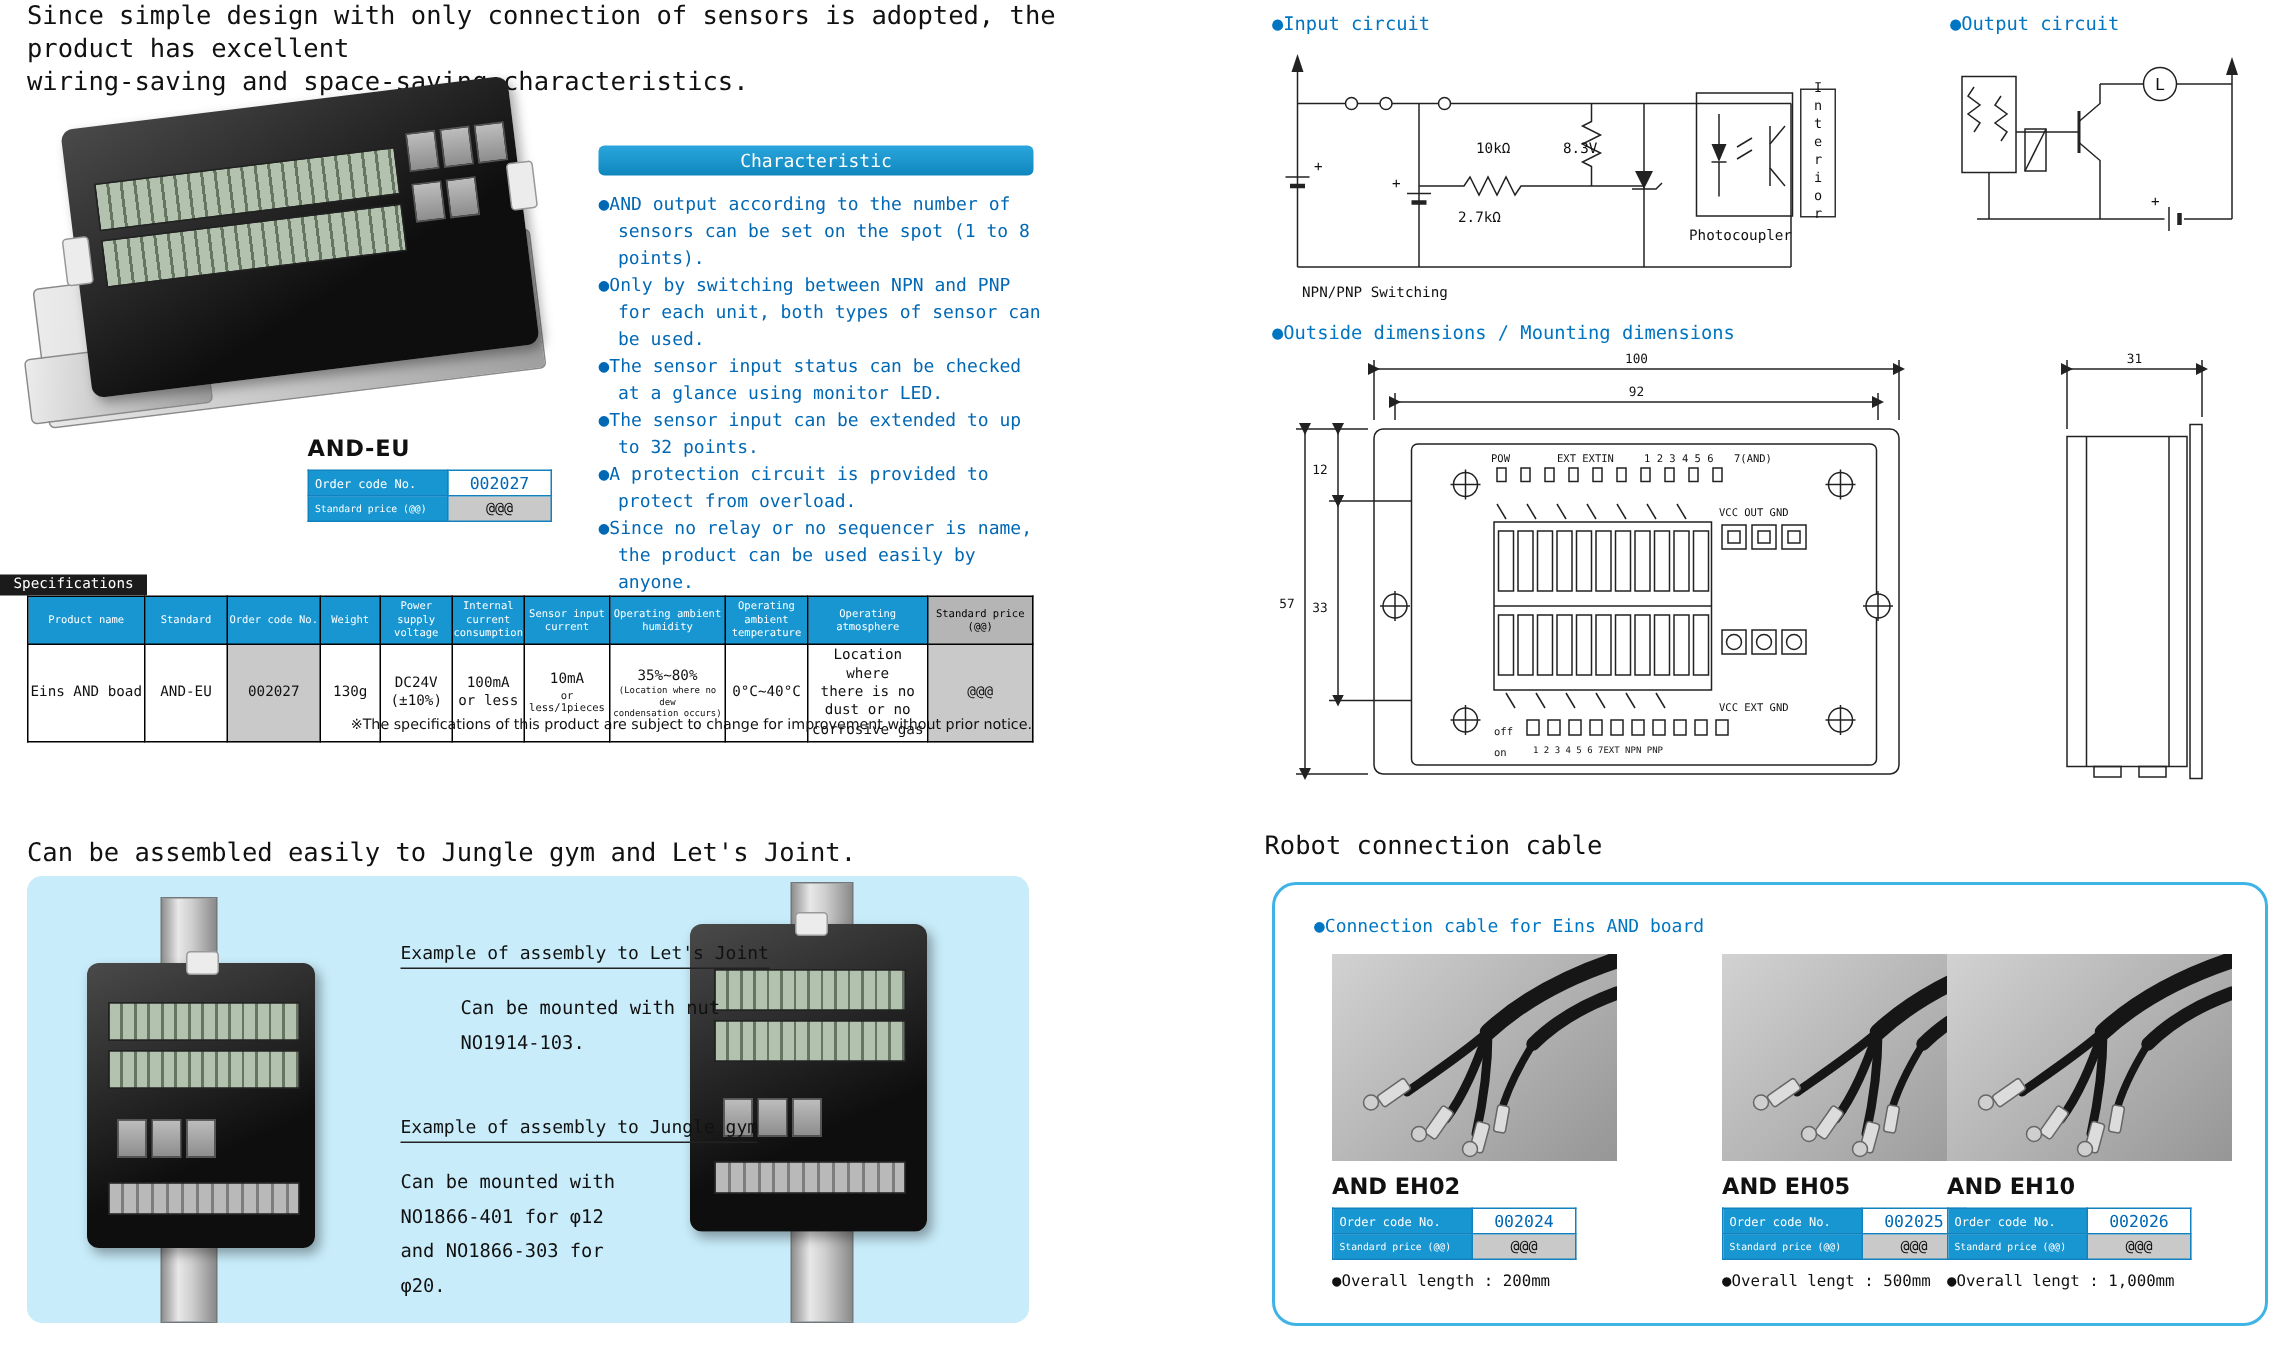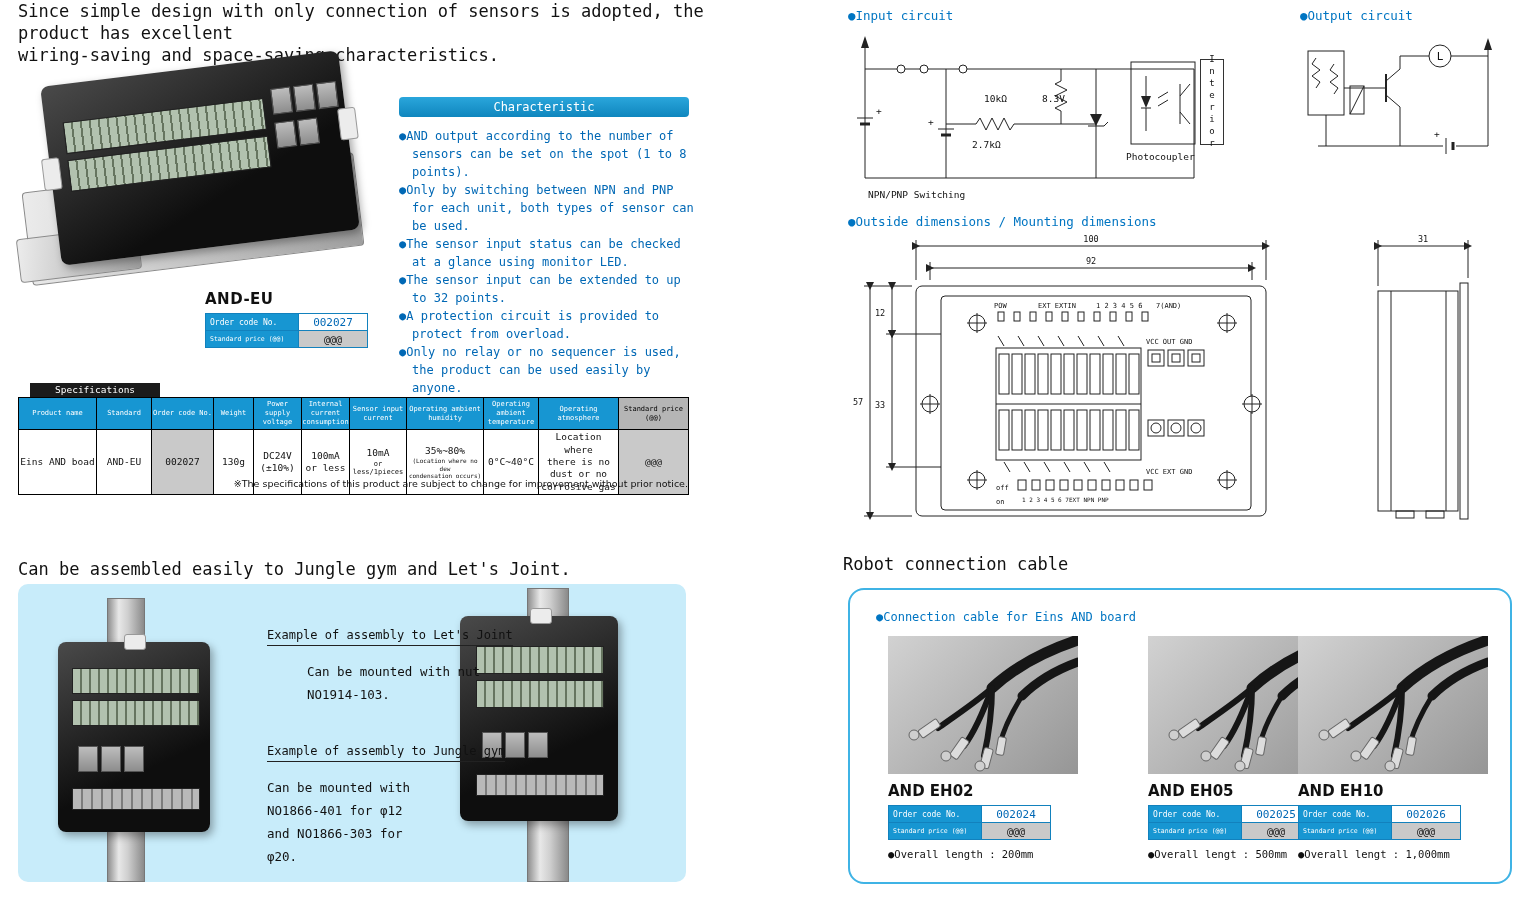--- a/index.html
+++ b/index.html
@@ -26,21 +26,21 @@
   .mini-label{background:#1796d2;color:#fff;font-size:8px;padding:1px 4px;width:84px;}
   .mini-label.tiny{font-size:6.5px;}
   .mini-value{width:66px;text-align:center;color:#0068b5;font-size:11px;}
   .mini-price{width:66px;text-align:center;background:#c9c9c9;font-size:10px;}
 
   .char-header{left:399px;top:97px;width:290px;height:20px;background:linear-gradient(#2aa6dc,#0f86be);
                color:#fff;font-size:12px;text-align:center;line-height:20px;border-radius:4px;}
   .char-list{left:399px;top:127px;width:296px;margin:0;padding:0;list-style:none;color:#0068b5;font-size:12px;line-height:18px;}
   .char-list li{padding-left:13px;text-indent:-13px;}
 
-  .spec-tab{left:30px;top:383px;background:#1b1b1b;color:#fff;font-size:9.5px;padding:1px 25px 2px;}
+  .spec-tab{left:0;top:383px;background:#1b1b1b;color:#fff;font-size:9.5px;padding:1px 9px 2px;}
   .spec-table{left:18px;top:397px;border-collapse:collapse;table-layout:fixed;width:670px;background:#fff;}
   .spec-table th{background:#1796d2;color:#fff;font-size:7px;font-weight:normal;border:1px solid #000;padding:2px 0;line-height:1.3;}
   .spec-table th.gray{background:#b5b5b5;color:#000;}
   .spec-table td{border:1px solid #000;font-size:9.5px;text-align:center;vertical-align:middle;height:50px;padding:1px;line-height:1.3;}
   .graycell{background:#c9c9c9;}
   .sub{display:block;font-size:6px;line-height:1.25;}
   .atmos{font-size:8px;}
   .spec-note{left:18px;top:478px;width:670px;text-align:right;font-size:9.5px;font-family:"DejaVu Sans",sans-serif;}
 
   .assembly-heading{left:18px;top:549px;font-size:17px;margin-top:10px;}
@@ -112,21 +112,21 @@
   </tbody>
     </table>
 
   <div class="abs char-header">Characteristic</div>
   <ul class="abs char-list">
     <li>●AND output according to the number of sensors can be set on the spot (1 to 8 points).</li>
     <li>●Only by switching between NPN and PNP for each unit, both types of sensor can be used.</li>
     <li>●The sensor input status can be checked at a glance using monitor LED.</li>
     <li>●The sensor input can be extended to up to 32 points.</li>
     <li>●A protection circuit is provided to protect from overload.</li>
-    <li>●Only no relay or no sequencer is used, the product can be used easily by anyone.</li>
+    <li>●Since no relay or no sequencer is name, the product can be used easily by anyone.</li>
   </ul>
 
   <div class="abs spec-tab">Specifications</div>
   <table class="abs spec-table">
     <colgroup>
       <col style="width:78px">
         <col style="width:55px">
         <col style="width:62px">
         <col style="width:40px">
       <col style="width:48px">

